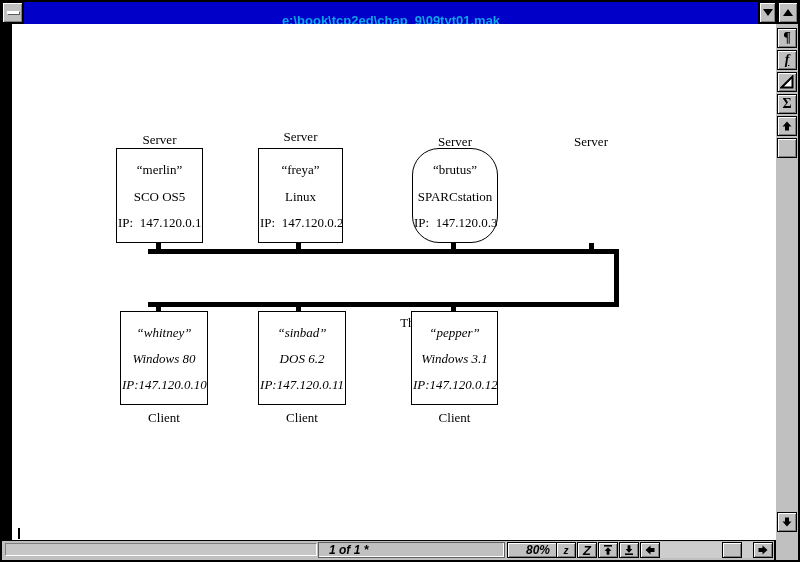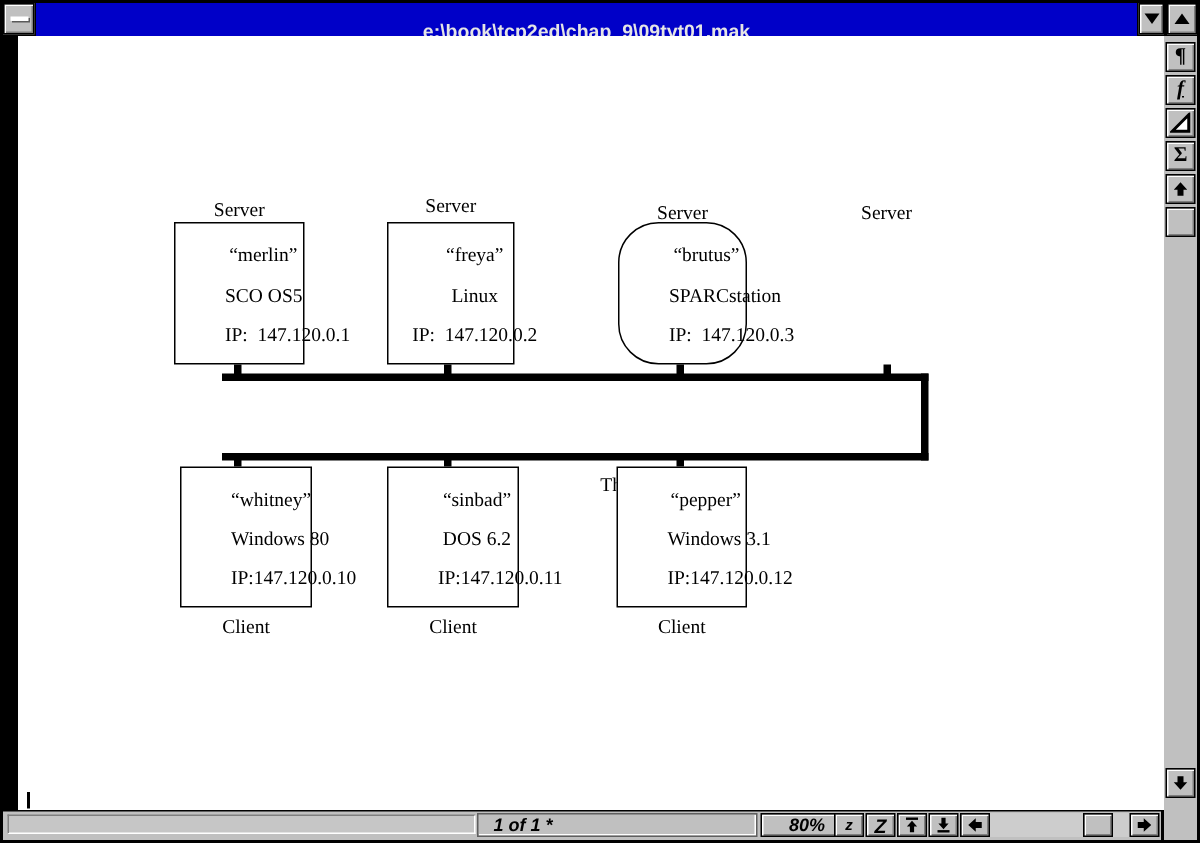--- a/index.html
+++ b/index.html
@@ -10,21 +10,21 @@
   .btn3d{position:absolute;background:#c0c0c0;border:1px solid #000;
          box-shadow:inset 1px 1px 0 #fff, inset -1px -1px 0 #7f7f7f;
          display:flex;align-items:center;justify-content:center;box-sizing:border-box;padding:0;}
   .sunken{border-top:1px solid #7f7f7f;border-left:1px solid #7f7f7f;
           border-bottom:1px solid #fff;border-right:1px solid #fff;box-sizing:border-box;}
 
   
   .control-box{left:2px;top:2px;width:21px;height:21px;}
   .control-dash{width:12px;height:3px;background:#fff;box-shadow:1px 1px 0 #5a5a5a;}
   .titlebar{position:absolute;left:24px;top:2px;width:734px;height:36px;background:#0000c8;
-            color:#e5e5e5;display:flex;align-items:center;justify-content:center;
+            color:#0ea5e9;display:flex;align-items:center;justify-content:center;
             font-weight:bold;font-size:13px;}
   .btn-restore{left:759px;top:2px;width:17px;height:21px;}
   .btn-max{left:778px;top:2px;width:20px;height:21px;}
   .tri-up{width:0;height:0;border-left:5px solid transparent;border-right:5px solid transparent;border-bottom:7px solid #000;}
   .tri-down{width:0;height:0;border-left:5px solid transparent;border-right:5px solid transparent;border-top:7px solid #000;}
 
   
   .document{position:absolute;left:12px;top:24px;width:772px;height:516px;background:#fff;overflow:hidden;}
   .right-strip{position:absolute;left:776px;top:24px;width:22px;height:536px;background:#c0c0c0;}
   .bottombar{position:absolute;left:2px;top:541px;width:772px;height:19px;background:#c0c0c0;font-style:italic;}
@@ -45,22 +45,22 @@
   .bb-sq{font-weight:bold;}
   .bb-htrack{position:absolute;left:658px;top:1px;width:94px;height:16px;background:#cdcdcd;}
 
   
   .node-label{position:absolute;height:15px;text-align:center;
               font-family:"Liberation Serif",serif;font-size:13px;color:#000;}
   .nodebox{position:absolute;height:95px;border:1px solid #000;background:#fff;box-sizing:border-box;
            display:flex;flex-direction:column;justify-content:space-between;
            padding:13px 1px 11px 1px;text-align:center;
            font-family:"Liberation Serif",serif;font-size:13px;color:#000;}
-  .nodebox span{display:block;white-space:pre;margin-left:32px;}
-  .clientbox{height:94px;}
+  .nodebox span{display:block;white-space:pre;}
+  .clientbox{height:94px;font-style:italic;}
   .busline{position:absolute;background:#000;}
   .eth-label{position:absolute;left:250px;top:254px;width:210px;text-align:right;
              font-family:"Liberation Serif",serif;font-size:13px;color:#000;margin-top:37px;}
   .caption{position:absolute;left:0;top:440px;width:734px;text-align:center;
            font-family:"Liberation Serif",serif;font-size:17px;font-weight:bold;color:#000;}
   .margin-marker{position:absolute;left:6px;top:504px;width:2px;height:11px;background:#000;}
 </style>
 </head>
 <body>
 
@@ -84,21 +84,21 @@
     <div class="node-label" style="left:104px;top:108px;width:87px;">Server</div>
     <div class="node-label" style="left:246px;top:105px;width:85px;">Server</div>
     <div class="node-label" style="left:400px;top:110px;width:86px;">Server</div>
     <div class="node-label" style="left:537px;top:110px;width:84px;">Server</div>
 
     <div class="nodebox" style="left:104px;top:124px;width:87px;">
       <span>“merlin”</span>
       <span>SCO OS5</span>
       <span>IP:  147.120.0.1</span>
     </div>
-    <div class="nodebox" style="left:246px;top:124px;width:85px;align-items:center;">
+    <div class="nodebox" style="left:246px;top:124px;width:85px;">
       <span>“freya”</span>
       <span>Linux</span>
       <span>IP:  147.120.0.2</span>
     </div>
     <div class="nodebox" style="left:400px;top:124px;width:86px;border-radius:27px;">
       <span>“brutus”</span>
       <span>SPARCstation</span>
       <span>IP:  147.120.0.3</span>
     </div>
 

